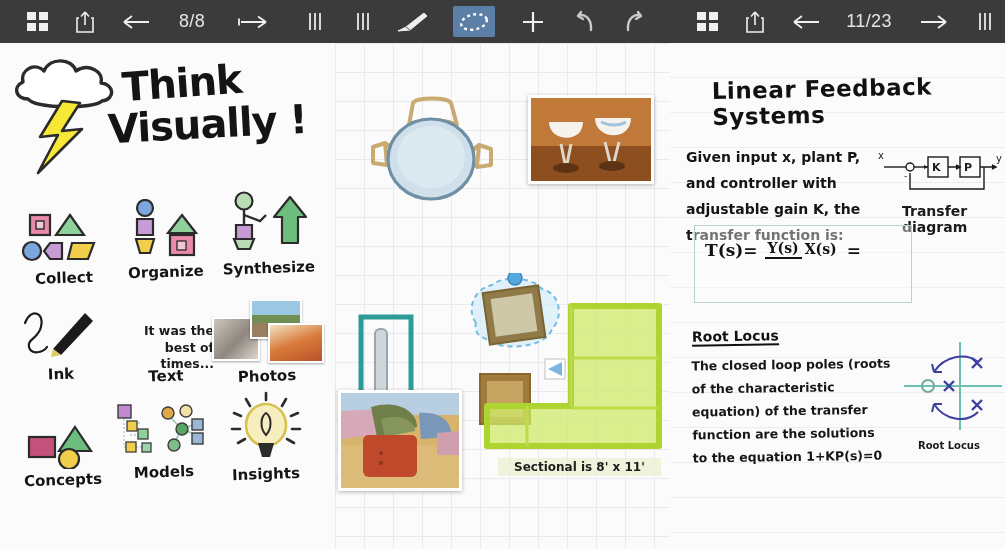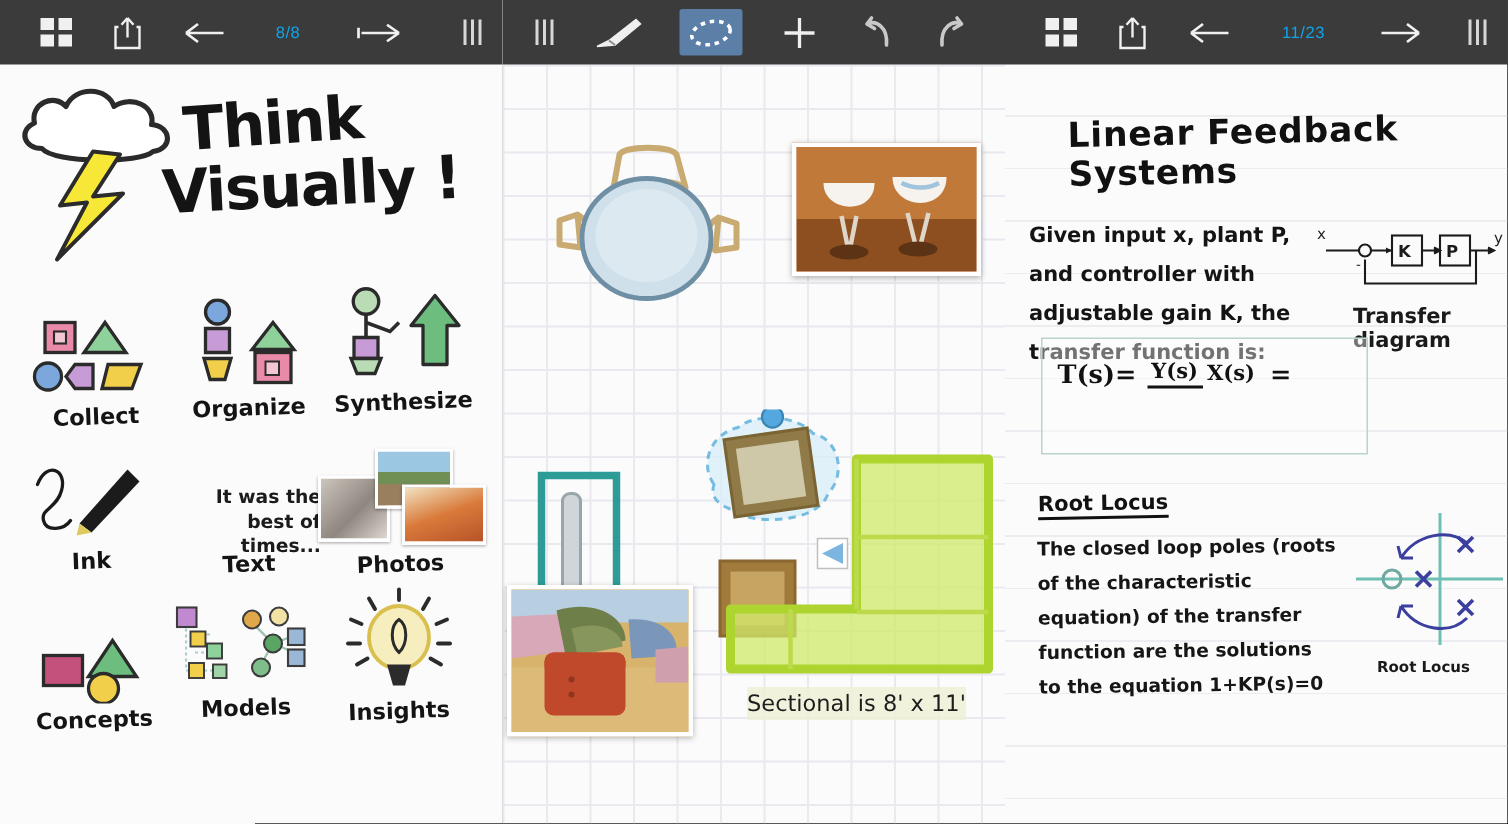--- a/index.html
+++ b/index.html
@@ -8,21 +8,21 @@
   .panel{position:relative;width:335px;height:549px;overflow:hidden;background:#fff;}
   .panel.p2{width:335px;}
   .panel.p3{width:335px;}
 
   
   .toolbar{position:absolute;top:0;left:0;right:0;height:43px;background:#3b3b3b;
            display:flex;align-items:center;z-index:30;}
   .toolbar.t1{justify-content:flex-start;padding:0 14px;}
   .tb-item{display:flex;align-items:center;justify-content:center;color:#f2f2f2;
            height:43px;}
-  .pagecount{color:#0ea5e9;font-size:11px;letter-spacing:.4px;font-family:"Liberation Sans",sans-serif;}
+  .pagecount{color:#e5e5e5;font-size:18px;letter-spacing:.4px;font-family:"Liberation Sans",sans-serif;}
   .grip{display:flex;gap:3px;align-items:center;}
   .grip i{display:block;width:2px;height:17px;background:#d7d7d7;}
   .gridicon{display:grid;grid-template-columns:9px 9px;grid-template-rows:8px 8px;gap:3px;}
   .gridicon i{display:block;background:#f0f0f0;}
   .tool-sel{width:42px;height:31px;background:#5b7fa6;border-radius:2px;
             display:flex;align-items:center;justify-content:center;}
 
   
   .board{position:absolute;top:43px;left:0;right:0;bottom:0;background:#fbfbfb;}
   .title-think{position:absolute;left:122px;top:17px;font-size:40px;transform:rotate(-4deg);
@@ -46,22 +46,22 @@
            display:flex;align-items:stretch;z-index:20;box-shadow:0 2px 6px rgba(0,0,0,.4);}
   .ctxmenu .mi{color:#fff;font-size:14px;display:flex;align-items:center;padding:0 16px;
                border-right:1px solid #4a4a4a;cursor:default;}
   .ctxmenu .mi:last-child{border-right:none;}
   .ctxmenu:after{content:"";position:absolute;left:104px;bottom:-7px;width:0;height:0;
                  border-left:8px solid transparent;border-right:8px solid transparent;border-top:8px solid #2b2b2b;}
   .photo-chairs{position:absolute;left:193px;top:52px;width:120px;height:83px;border:3px solid #fff;
                 box-shadow:0 1px 4px rgba(0,0,0,.3);overflow:hidden;background:#b5662e;}
   .photo-couch{position:absolute;left:3px;top:347px;width:118px;height:95px;border:3px solid #fff;
                box-shadow:0 1px 4px rgba(0,0,0,.3);overflow:hidden;background:#d9b472;}
-  .sect-label{position:absolute;left:163px;top:415px;background:rgba(238,240,214,.85);padding:2px 0;
-              font-size:15px;color:#1d1d1d;font-family:"DejaVu Sans",sans-serif;}
+  .sect-label{position:absolute;left:163px;top:415px;background:rgba(238,240,214,.85);padding:2px 16px;
+              font-size:12px;color:#1d1d1d;font-family:"DejaVu Sans",sans-serif;font-weight:bold;}
 
   
   .ruled{position:absolute;top:43px;left:0;right:0;bottom:0;background:#fbfbfb;
     background-image:repeating-linear-gradient(to bottom,transparent 0px,transparent 34px,#ececf1 34px,#ececf1 35px);}
   .h-title{position:absolute;left:42px;top:32px;font-size:23px;font-family:"DejaVu Sans",sans-serif;
            font-weight:bold;color:#111;letter-spacing:.5px;transform:rotate(-1.2deg);}
   .body-txt{position:absolute;left:16px;top:101px;width:185px;font-family:"DejaVu Sans",sans-serif;
             font-size:14px;font-weight:bold;color:#141414;line-height:26px;}
   .eqbox{position:absolute;left:24px;top:182px;width:216px;height:76px;border:1.5px solid #b9d4cd;background:rgba(255,255,255,.4);}
   .eq{position:absolute;left:10px;top:14px;display:flex;align-items:center;gap:7px;

